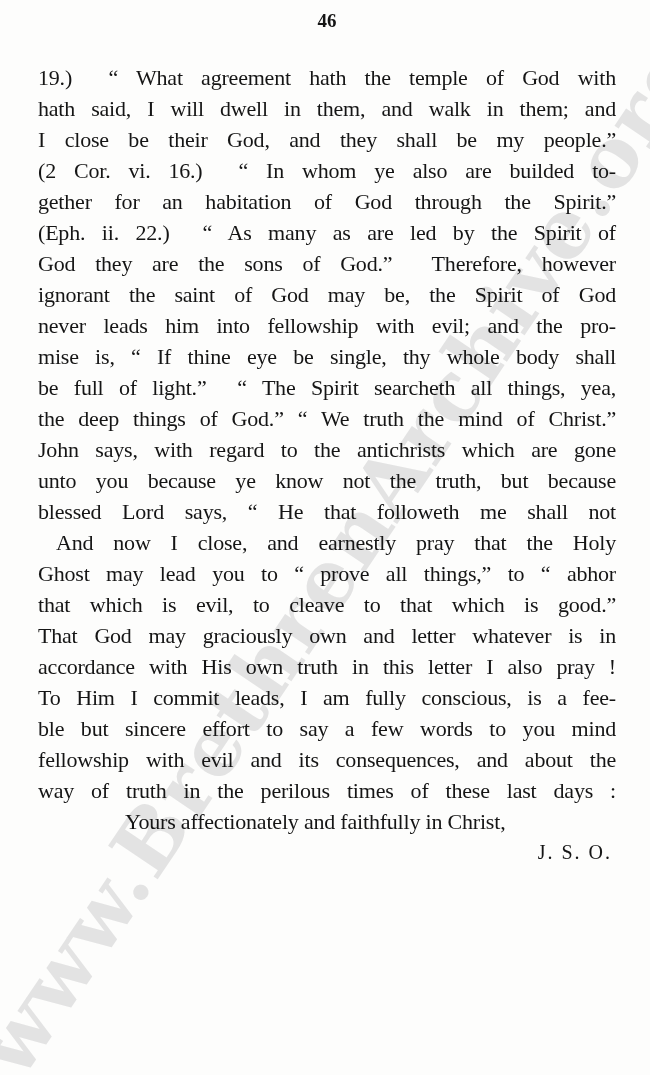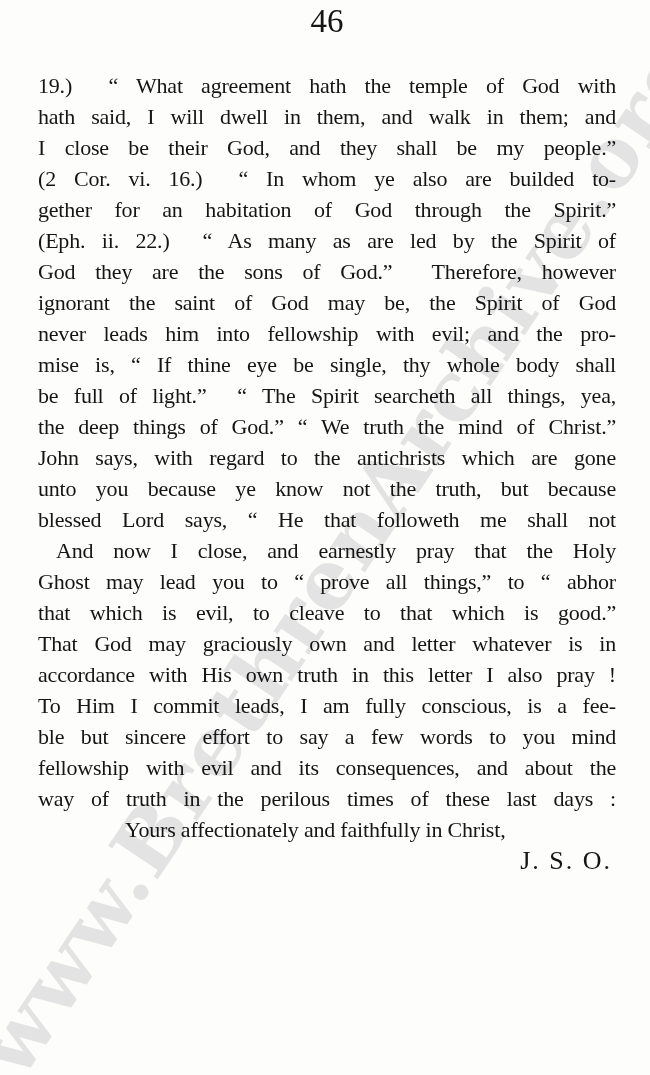--- a/index.html
+++ b/index.html
@@ -33,23 +33,24 @@
   .content {
     position: absolute;
     inset: 0;
     z-index: 1;
     padding: 8px 34px 0 38px;
     box-sizing: border-box;
   }
 
   .page-number {
     text-align: center;
-    font-size: 33px;
+    font-size: 19px;
     line-height: 26px;
-    margin-bottom: 36px;
+    margin-bottom: 28px;
+    font-weight: bold;
   }
 
   .line {
     font-size: 22px;
     line-height: 31px;
     letter-spacing: -0.2px;
     text-align: justify;
     text-align-last: justify;
   }
   .line.no-just { text-align-last: auto; }
@@ -57,21 +58,21 @@
   .it { font-style: italic; }
 
   .closing-line {
     font-size: 22px;
     line-height: 31px;
     letter-spacing: -0.2px;
     padding-left: 87px;
   }
 
   .signature {
-    font-size: 26px;
+    font-size: 20px;
     line-height: 31px;
     text-align: right;
     padding-right: 4px;
     letter-spacing: 2px;
   }
 </style>
 </head>
 <body>
 
 <div class="page" style="background: rgb(253, 253, 252); color: rgb(21, 21, 21);">

